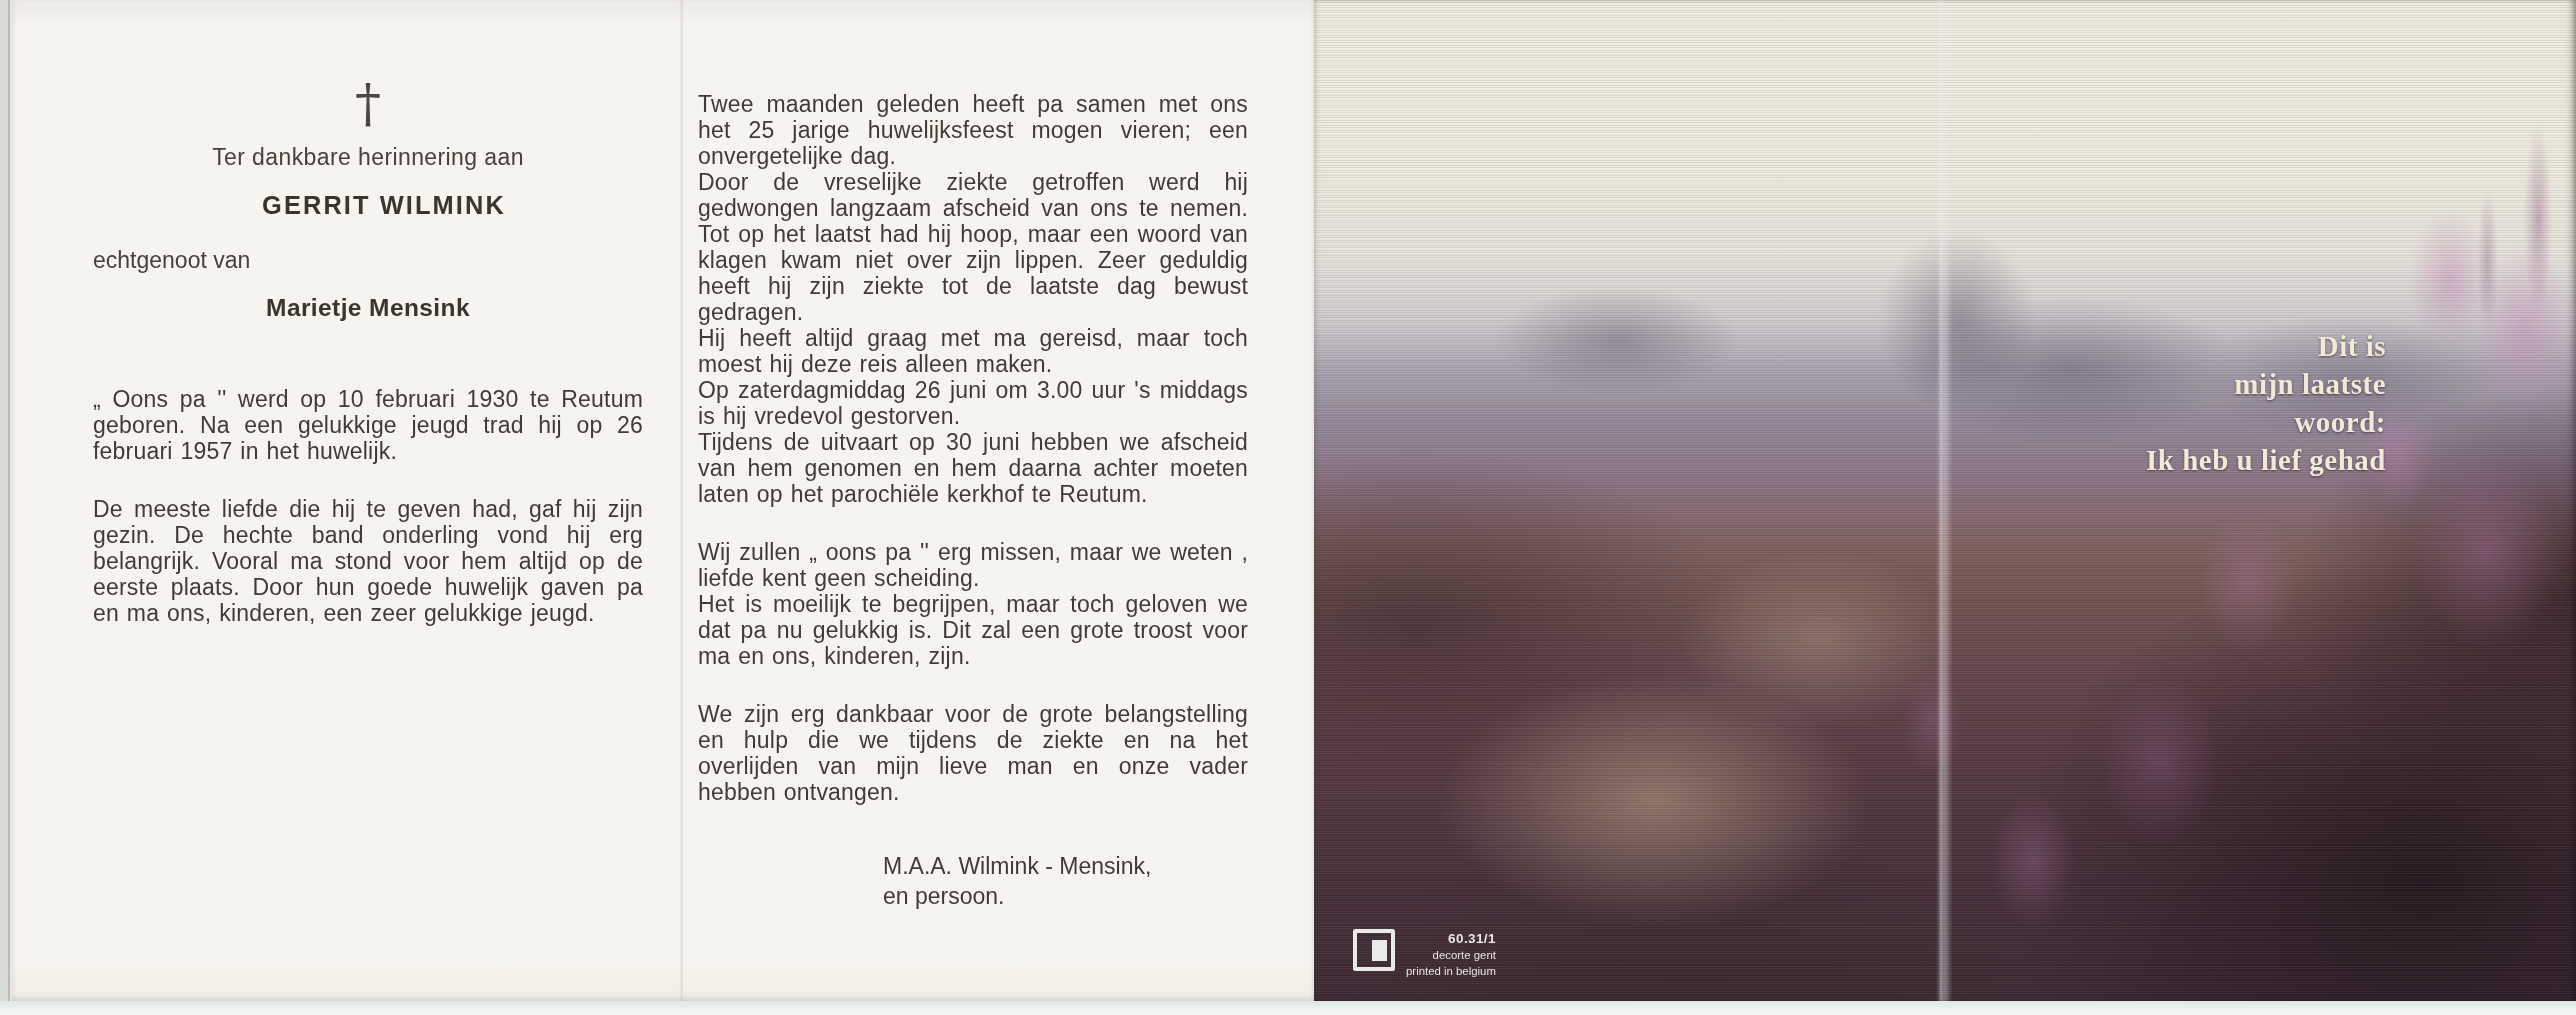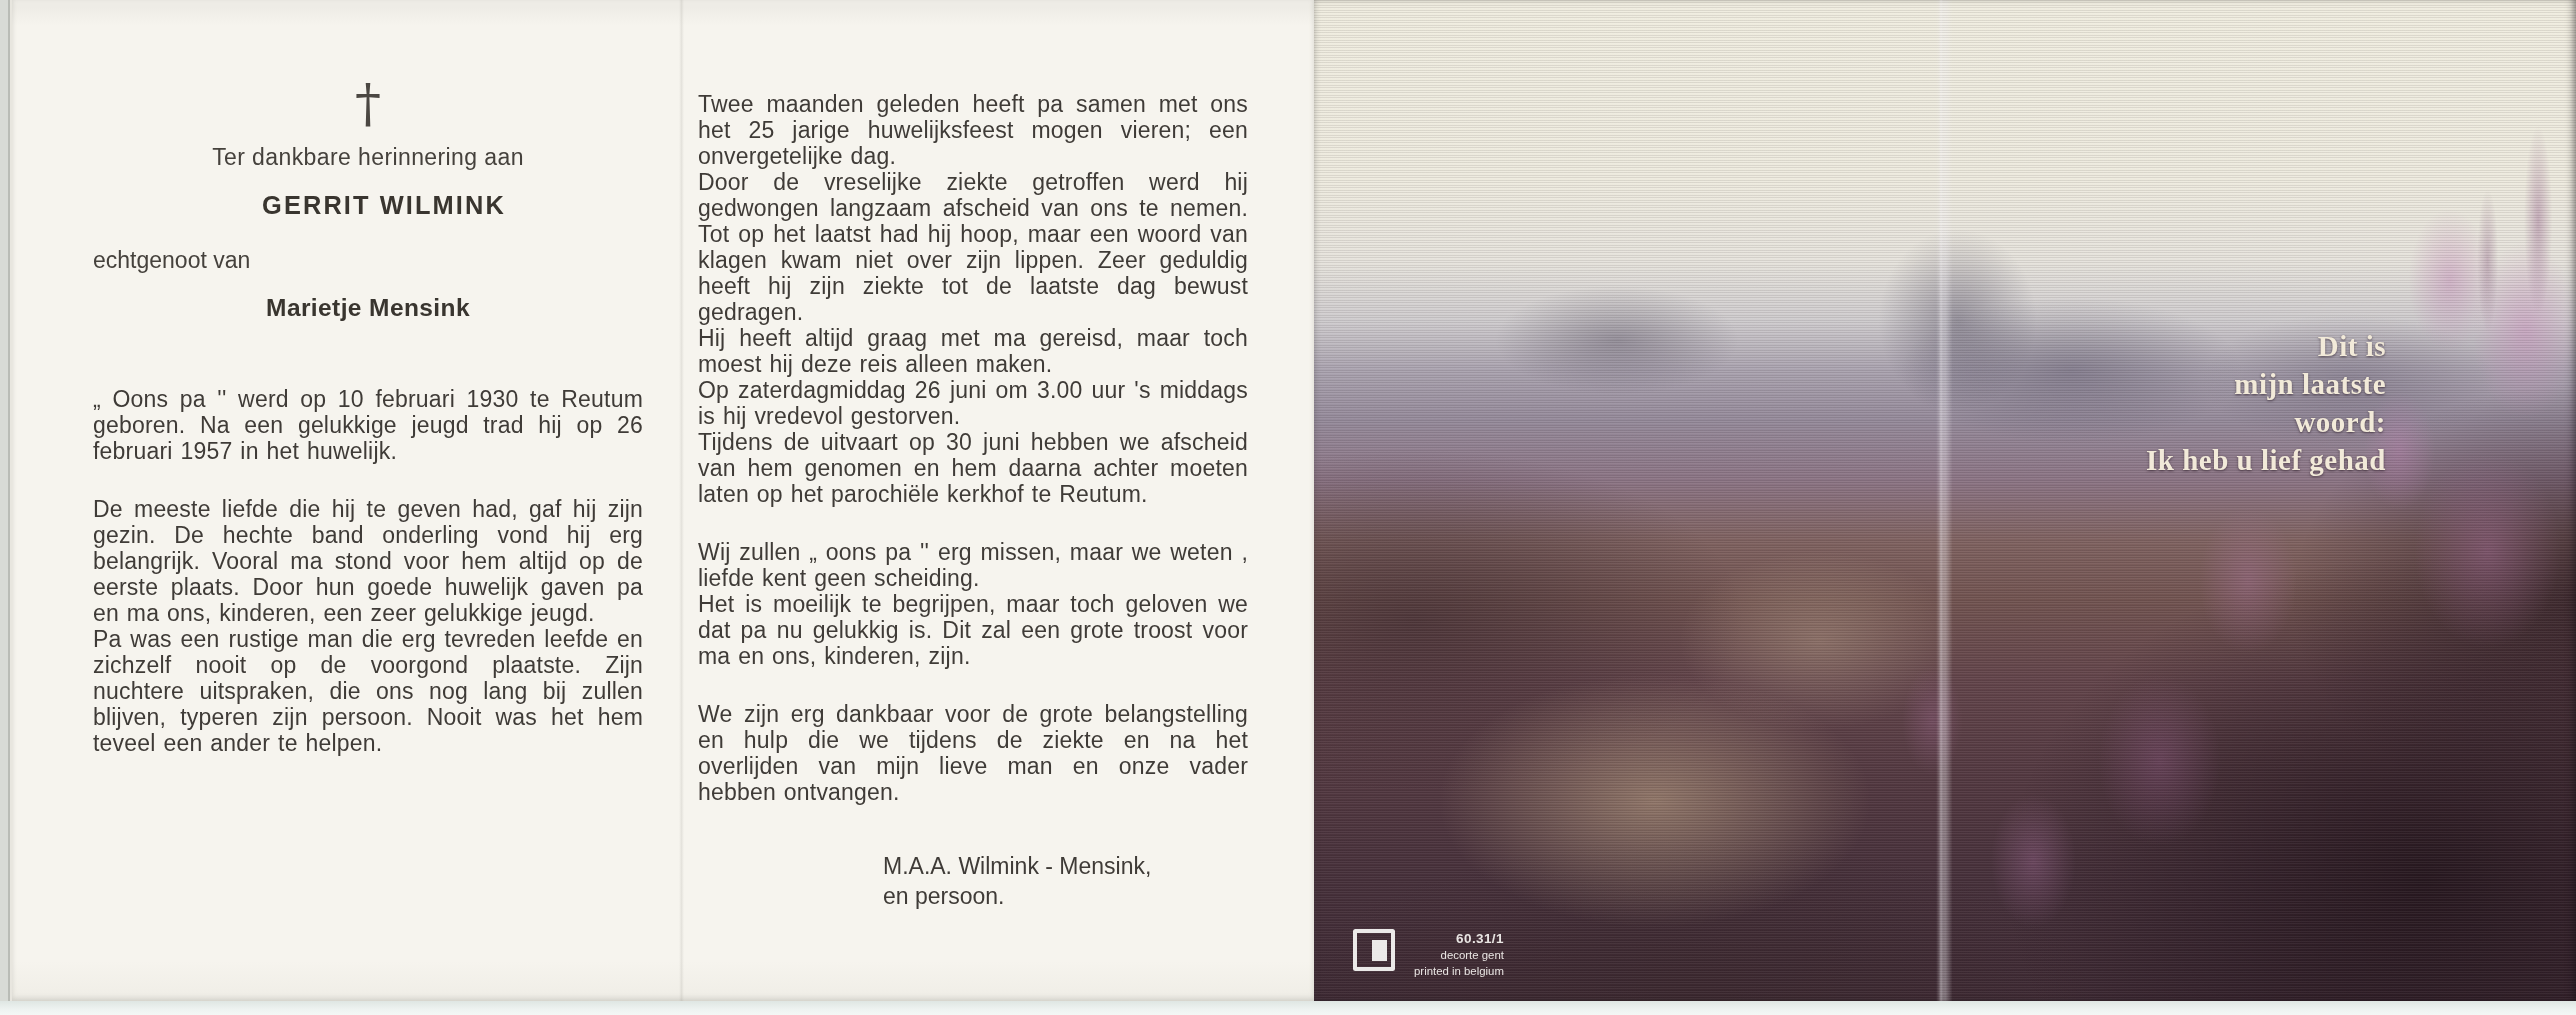--- a/index.html
+++ b/index.html
@@ -82,21 +82,21 @@
   .photo-fold{
     position:absolute;left:49.5%;top:0;width:4.2px;height:100%;
     background:linear-gradient(90deg,transparent,rgba(245,243,246,0.22) 50%,transparent);
   }
   .overlay-text{position:absolute;left:716px;top:327px;width:356px;}
   .overlay-line{
     font-family:"Liberation Serif", serif;font-weight:bold;
     font-size:29px;line-height:38px;color:#f2ead9;
     letter-spacing:0.5px;text-shadow:0 0.8px 2.5px rgba(40,25,35,0.65);
   }
-  .printer-mark{position:absolute;left:39px;top:929px;display:flex;align-items:flex-start;gap:8px;}
+  .printer-mark{position:absolute;left:39px;top:929px;display:flex;align-items:flex-start;}
   .mark-icon{
     width:34px;height:34px;border:4.2px solid rgba(250,250,247,0.92);
     border-radius:2.5px;position:relative;flex:0 0 auto;
   }
   .mark-icon-inner{
     position:absolute;right:4.2px;top:6.8px;width:15.2px;height:21px;
     background:rgba(250,250,247,0.92);
   }
   .mark-text{margin-left:11px;color:rgba(252,250,246,0.9);line-height:16px;padding-top:1.7px;}
   .mark-code{font-size:13.5px;font-weight:bold;letter-spacing:0.4px;}
@@ -120,21 +120,20 @@
   <div class="panel-left">
     <div class="cross">†</div>
     <div class="intro-line">Ter dankbare herinnering aan</div>
     <div class="deceased-name">GERRIT WILMINK</div>
     <div class="relation-line">echtgenoot van</div>
     <div class="spouse-name">Marietje Mensink</div>
     <div class="body-left">
 
     <p class="para">„ Oons pa '' werd op 10 februari 1930 te Reutum geboren. Na een gelukkige jeugd trad hij op 26 februari 1957 in het huwelijk.</p>
         <p class="para gap-sm">De meeste liefde die hij te geven had, gaf hij zijn gezin. De hechte band onderling vond hij erg belangrijk. Vooral ma stond voor hem altijd op de eerste plaats. Door hun goede huwelijk gaven pa en ma ons, kinderen, een zeer gelukkige jeugd.</p>
-        <p class="para">Pa was een rustige man die erg tevreden leefde en zichzelf nooit op de voorgond plaatste. Zijn nuchtere uitspraken, die ons nog lang bij zullen blijven, typeren zijn persoon. Nooit was het hem teveel een ander te helpen.</p>
       </div>
   </div>
 
   <div class="panel-mid">
     <div class="body-mid">
       <div>
 
       <p class="para">Twee maanden geleden heeft pa samen met ons het 25 jarige huwelijksfeest mogen vieren; een onvergetelijke dag.</p>
           <p class="para">Door de vreselijke ziekte getroffen werd hij gedwongen langzaam afscheid van ons te nemen. Tot op het laatst had hij hoop, maar een woord van klagen kwam niet over zijn lippen. Zeer geduldig heeft hij zijn ziekte tot de laatste dag bewust gedragen.</p>
           <p class="para">Hij heeft altijd graag met ma gereisd, maar toch moest hij deze reis alleen maken.</p>

